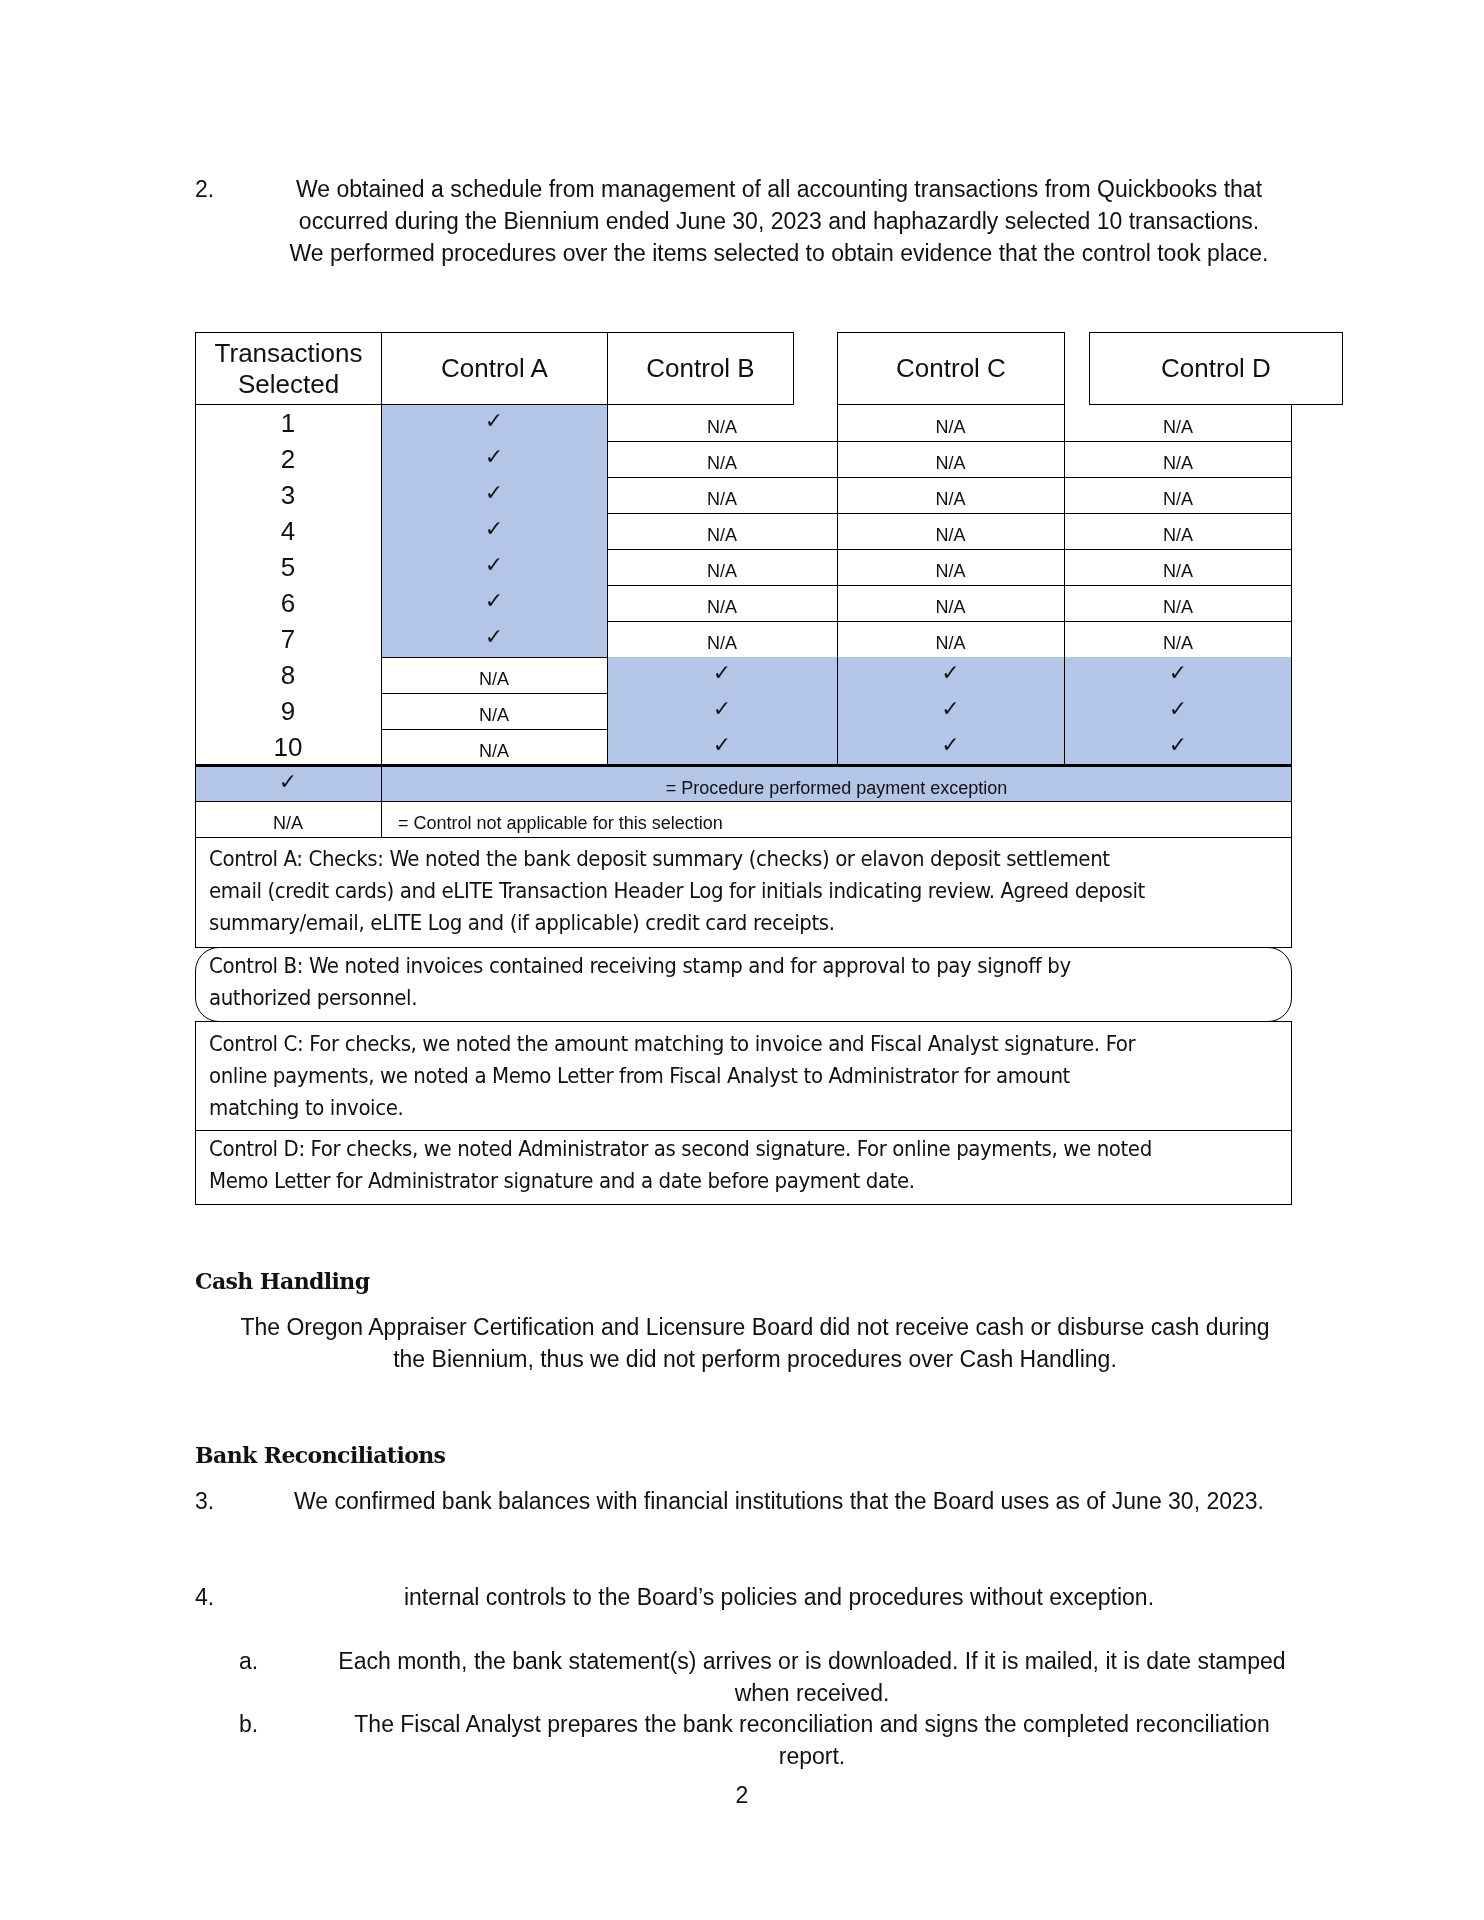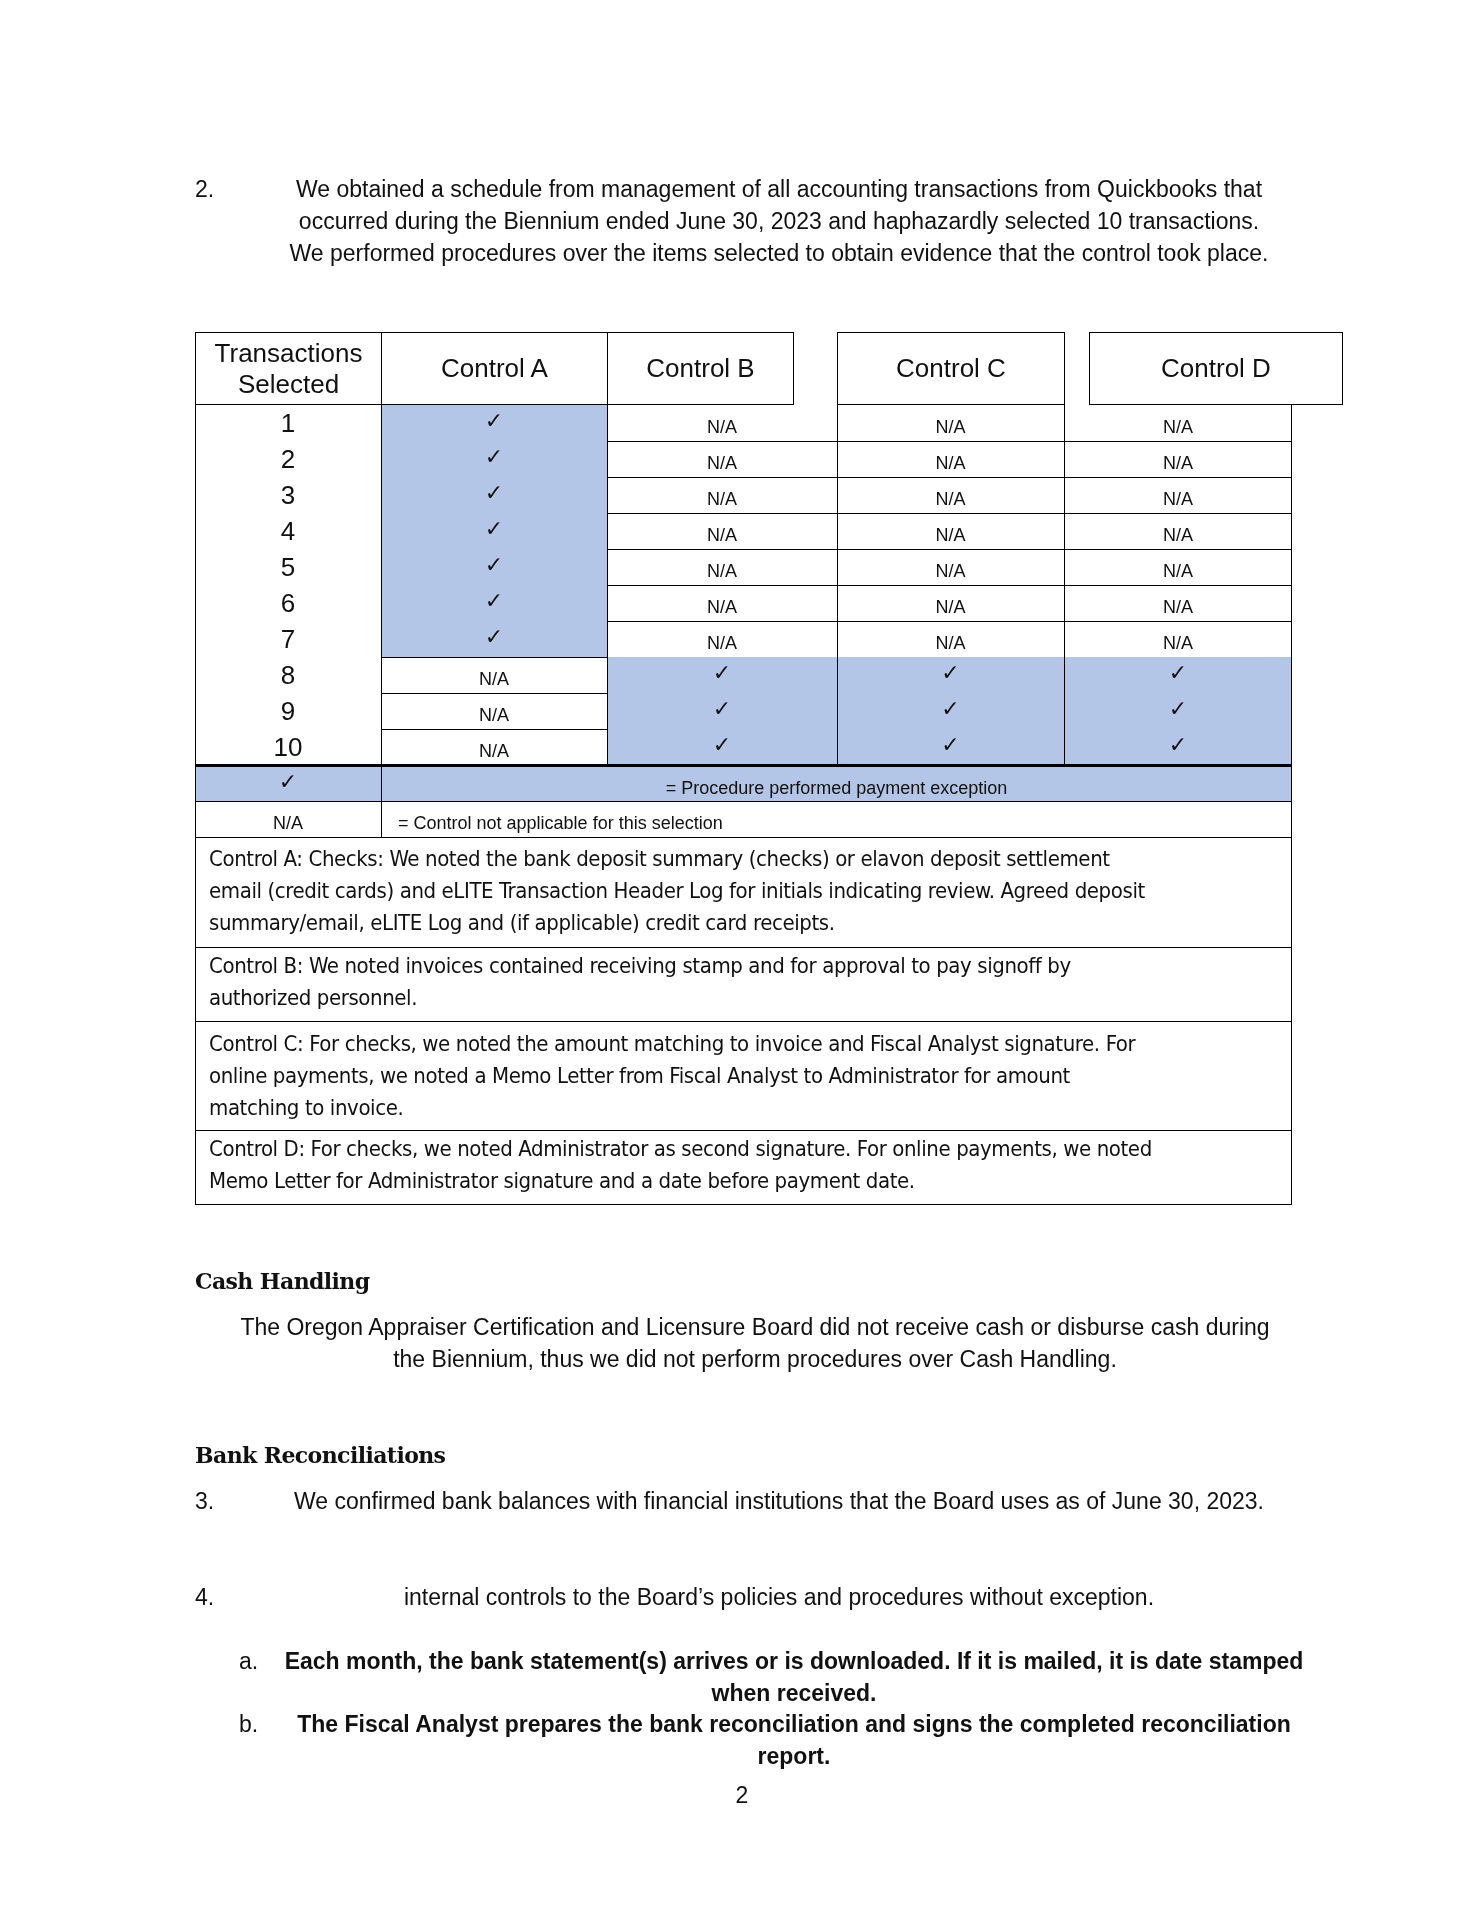--- a/index.html
+++ b/index.html
@@ -2,21 +2,21 @@
 <html><head>
 <meta charset="utf-8">
 <style>
   html, body { margin: 0; padding: 0; background: #ffffff; }
   body { width: 1484px; height: 1920px; position: relative; overflow: hidden; color: #111; font-family: "Liberation Sans", sans-serif; }
   .abs { position: absolute; }
   .para { font-size: 23px; line-height: 32px; text-align: center; }
   .num { position: absolute; left: 195px; }
   .ptext { position: absolute; left: 239px; width: 1080px; }
   .subnum { position: absolute; left: 239px; }
-  .subtext { position: absolute; left: 279px; width: 1030px; font-weight: bold; }
+  .subtext { position: absolute; left: 297px; width: 1030px; }
 
   
   .tbl { position: absolute; left: 195px; top: 332px; width: 1097px; }
   .hdr { position: absolute; top: 0; height: 73px; border: 1.5px solid #000; box-sizing: border-box; display: flex; align-items: center; justify-content: center; text-align: center; font-size: 26px; line-height: 31px; background: #fff; }
   .cell { position: absolute; box-sizing: border-box; display: flex; align-items: center; justify-content: center; font-size: 18px; }
   .shaded { background: #b4c6e7; }
   .na { padding-top: 8px; }
   .check { font-family: "DejaVu Sans", sans-serif; font-size: 22px; padding-bottom: 6px; }
   .rownum { font-size: 26px; }
   .hline { position: absolute; height: 0; border-top: 1.5px solid #000; }
@@ -126,21 +126,21 @@
       <div class="vline" style="left:186px;top:435px;height:70px;"></div>
       <div class="vline" style="left:1095.5px;top:435px;height:70px;"></div>
     </div>
 </div>
 
 <div class="ctrl" style="top:837px;height:111px;">
   <div>Control A: Checks: We noted the bank deposit summary (checks) or elavon deposit settlement</div>
   <div>email (credit cards) and eLITE Transaction Header Log for initials indicating review. Agreed deposit</div>
   <div>summary/email, eLITE Log and (if applicable) credit card receipts.</div>
 </div>
-<div class="ctrl" style="top:947px;height:75px;border-top:1.5px solid #000;padding-top:2px;">
+<div class="ctrl" style="top:947px;height:75px;border-top:1.5px solid #000;padding-top:2px;border-radius:24px;">
   <div>Control B: We noted invoices contained receiving stamp and for approval to pay signoff by</div>
   <div>authorized personnel.</div>
 </div>
 <div class="ctrl" style="top:1021px;height:110px;border-top:1.5px solid #000;">
   <div>Control C:  For checks, we noted the amount matching to invoice and Fiscal Analyst signature. For</div>
   <div>online payments, we noted a Memo Letter from Fiscal Analyst to Administrator for amount</div>
   <div>matching to invoice.</div>
 </div>
 <div class="ctrl" style="top:1130px;height:75px;border-top:1.5px solid #000;padding-top:2px;">
   <div>Control D:  For checks, we noted Administrator as second signature. For online payments, we noted</div>

